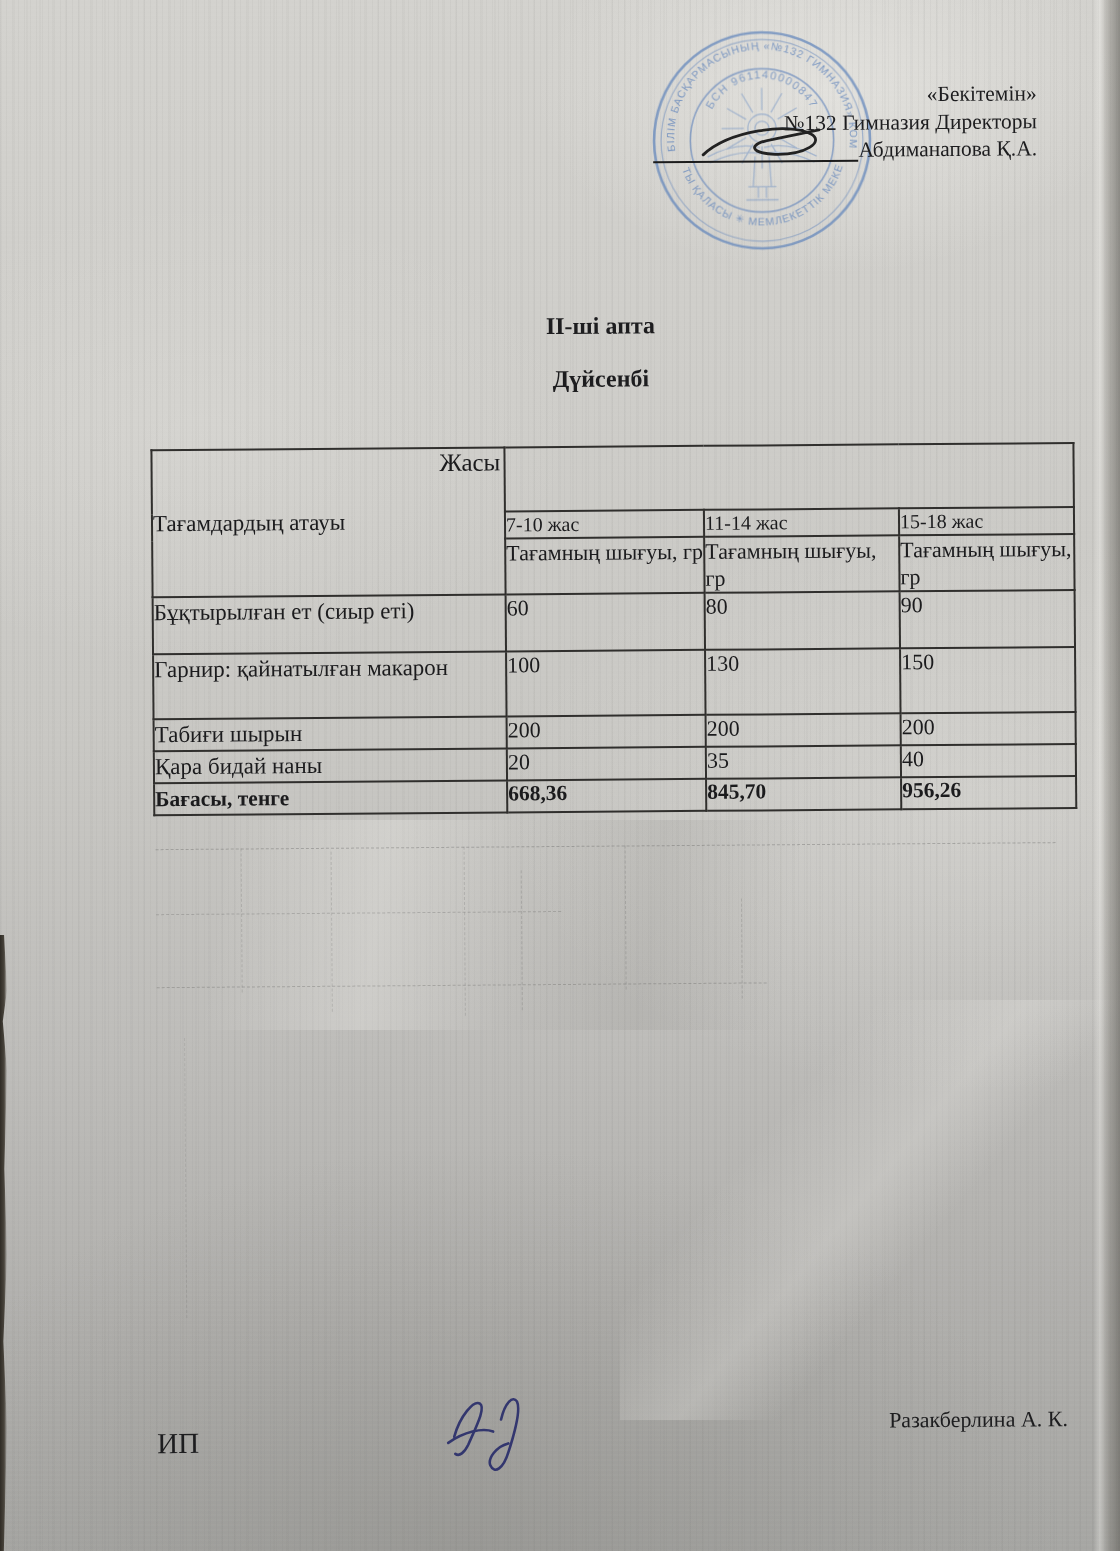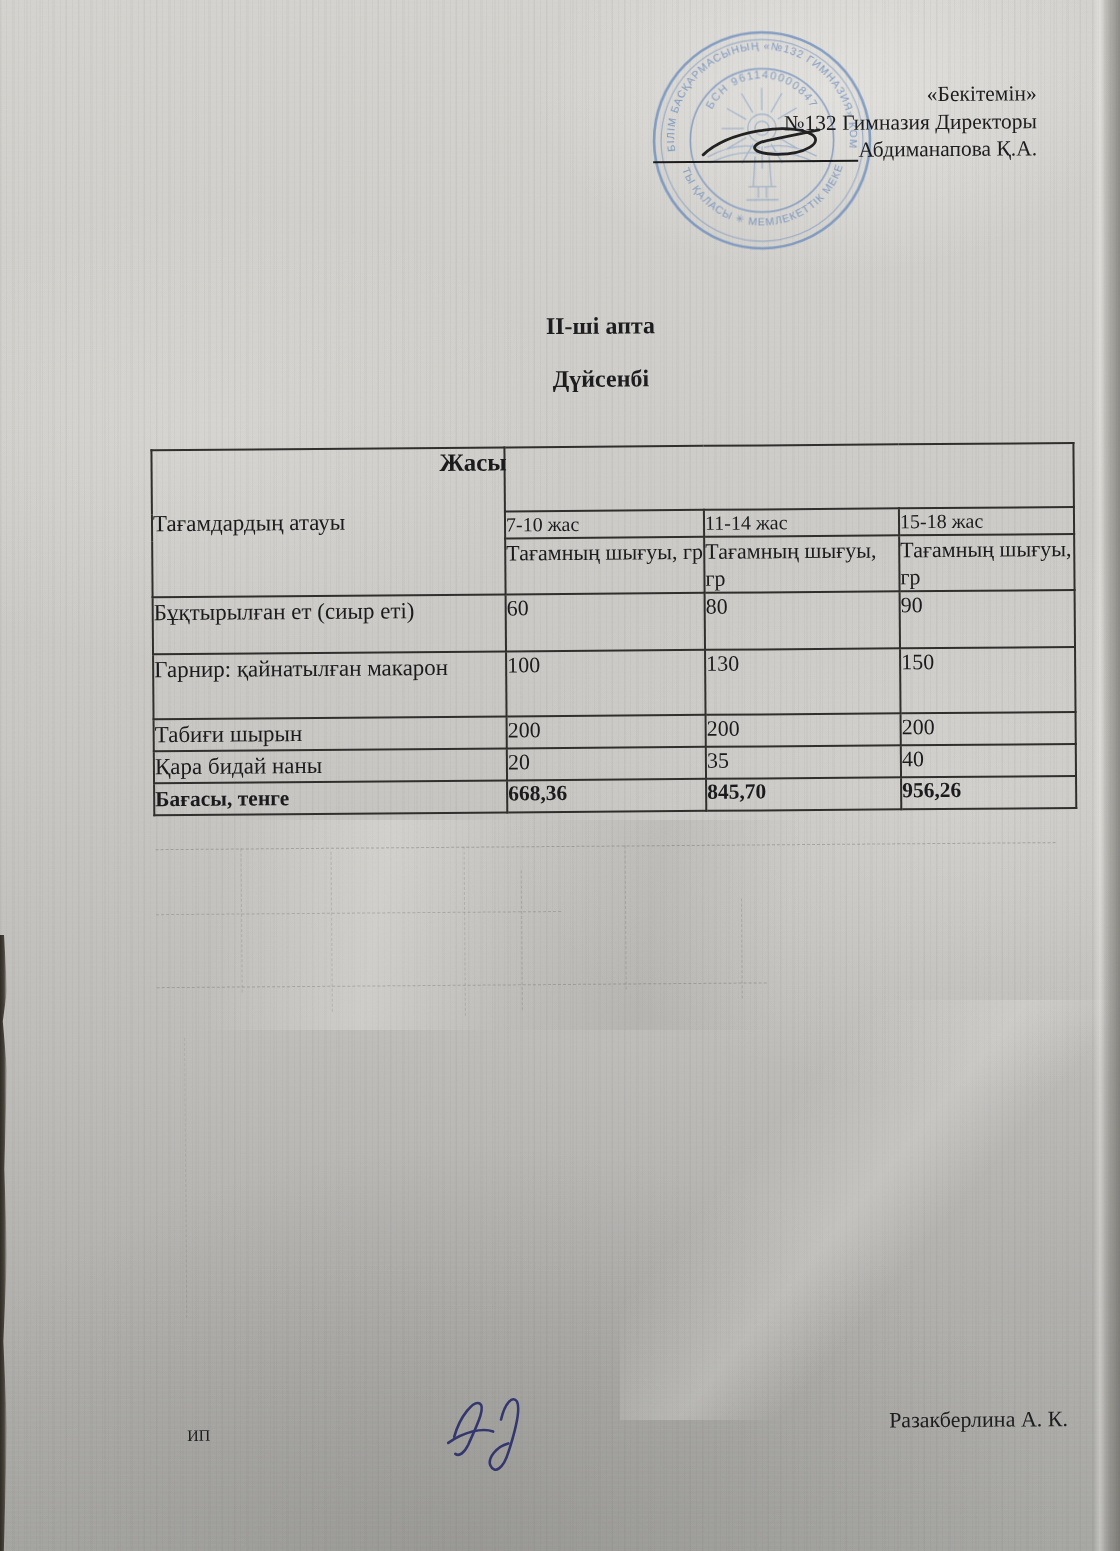--- a/index.html
+++ b/index.html
@@ -61,33 +61,33 @@
   tr.h-zhasy{height:64px}
   tr.h-age{height:27px}
   tr.h-sub{height:54px}
   tr.r1{height:57px}
   tr.r2{height:65px}
   tr.r3{height:28px}
   tr.r4{height:28px}
   tr.r5{height:27px}
   td.name-head{vertical-align:middle;padding-left:10px;font-weight:bold;font-size:23px;}
   td.zhasy{vertical-align:top;text-align:center;font-weight:bold;font-size:25px;padding-top:2px;}
-  td.zhasy span{display:inline-block;transform:translateX(-66px);font-weight:bold;}
+  td.zhasy span{display:inline-block;transform:translateX(-66px);}
   td.age{vertical-align:middle;padding-left:7px;font-weight:bold;font-size:20px;}
   td.sub{vertical-align:top;padding:1px 4px 0 7px;font-weight:bold;font-size:22px;line-height:27px;}
   td.dish{vertical-align:top;padding:2px 6px 0 9px;line-height:30px;}
   td.val{vertical-align:top;text-align:center;font-size:22px;padding-top:2px;}
   tr.r5 td{font-weight:bold;font-size:21.5px;}
   tr.r5 td.dish{padding-top:0;}
   
   .ghost{position:absolute;border:0;}
   .gh{border-top:1px dashed rgba(66,66,64,.28);height:0;}
   .gv{border-left:1px dashed rgba(66,66,64,.17);width:0;}
   
-  .foot-left{position:absolute;left:182px;top:1424px;font-size:16px;}
+  .foot-left{position:absolute;left:152px;top:1424px;font-size:29px;}
   .foot-right{position:absolute;left:884px;top:1410px;font-size:22px;white-space:nowrap;}
   .foot-sig{position:absolute;left:433px;top:1388px;width:110px;height:95px;}
 </style>
 </head>
 <body>
 
 <div class="paper"></div>
 <div class="streaks"></div>
 <div class="crease1"></div>
 <div class="crease2"></div>

